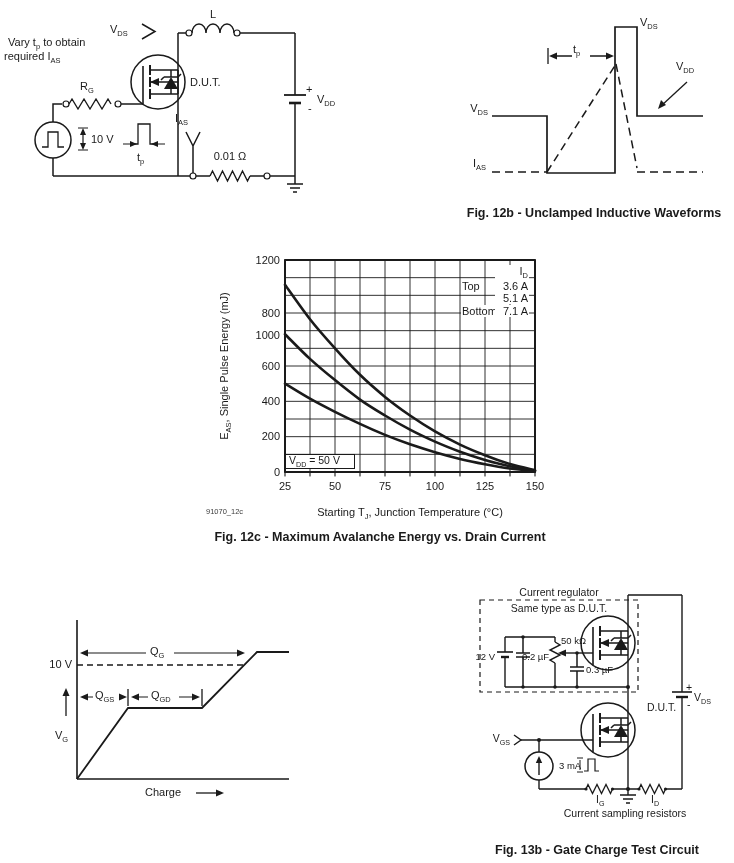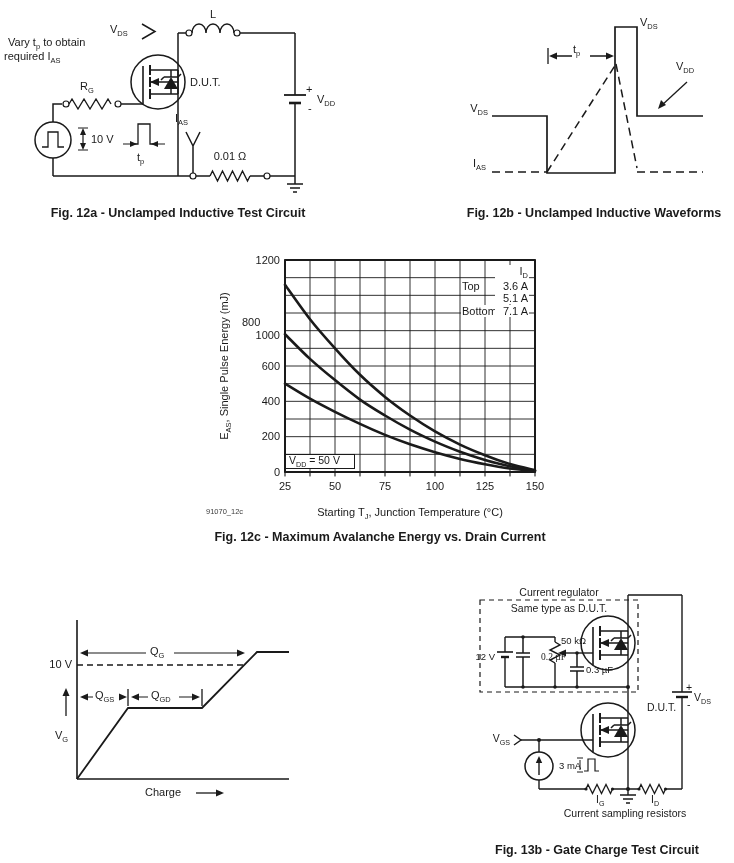--- a/index.html
+++ b/index.html
@@ -88,21 +88,20 @@
     <span class="lbl" style="left:190px;top:76px;">D.U.T.</span>
     <span class="lbl" style="left:80px;top:80px;">R<sub>G</sub></span>
     <span class="lbl" style="left:91px;top:133px;">10 V</span>
     <span class="lbl" style="left:137px;top:151px;">t<sub>p</sub></span>
     <span class="lbl" style="left:175px;top:112px;">I<sub>AS</sub></span>
     <span class="lbl" style="left:210px;top:150px;width:40px;text-align:center;">0.01 Ω</span>
     <span class="lbl" style="left:306px;top:83px;">+</span>
     <span class="lbl" style="left:317px;top:93px;">V<sub>DD</sub></span>
     <span class="lbl" style="left:308px;top:102px;">-</span>
   </section>
-  <div class="caption" style="left:18px;top:206px;width:320px;">Fig. 12a - Unclamped Inductive Test Circuit</div>
 
   <section id="fig12b" style="left:430px;top:0;width:304px;height:200px;">
     <svg width="304" height="200" viewBox="0 0 304 200">
       <path d="M62,116 H117 V173 H185 V27 H207 V116 H273" fill="none" stroke="#1a1a1a" stroke-width="1.7"></path>
       <path d="M62,172 H117 M117,172 L186,64 M186,64 L207,168 M207,172 H273" fill="none" stroke="#1a1a1a" stroke-width="1.5" stroke-dasharray="8 5"></path>
       <path d="M118,48 V64 M123,56 H142 M160,56 H181" fill="none" stroke="#1a1a1a" stroke-width="1.3"></path>
       <path d="M119,56 L127,52.5 L127,59.5 Z M184,56 L176,52.5 L176,59.5 Z" fill="#1a1a1a"></path>
       <path d="M257,82 L231,106" fill="none" stroke="#1a1a1a" stroke-width="1.3"></path>
       <path d="M228,109 L236,105 L231,100 Z" fill="#1a1a1a"></path>
     </svg>
@@ -132,21 +131,21 @@
     <span class="lbl right legend-lbl" style="left:315px;top:40px;width:32px;">5.1 A</span>
     <span class="lbl legend-lbl" style="left:281px;top:53px;">Bottom</span>
     <span class="lbl right legend-lbl" style="left:315px;top:53px;width:32px;">7.1 A</span>
     <div id="ann-box">
       <span class="lbl">V<sub>DD</sub> = 50 V</span>
     </div>
   <span class="tick-lbl" style="left: 62px; width: 38px; text-align: right; top: 214.5px;">0</span>
       <span class="tick-lbl" style="left: 62px; width: 38px; text-align: right; top: 179.167px;">200</span>
       <span class="tick-lbl" style="left: 62px; width: 38px; text-align: right; top: 143.833px;">400</span>
       <span class="tick-lbl" style="left: 62px; width: 38px; text-align: right; top: 108.5px;">600</span>
-      <span class="tick-lbl" style="left: 62px; width: 38px; text-align: left; top: 65px;">800</span>
+      <span class="tick-lbl" style="left: 62px; width: 38px; text-align: right; top: 56px;">800</span>
       <span class="tick-lbl" style="left: 62px; width: 38px; text-align: right; top: 37.8333px; margin-top: 40px;">1000</span>
       <span class="tick-lbl" style="left: 62px; width: 38px; text-align: right; top: 2.5px;">1200</span>
       <span class="tick-lbl" style="left: 89px; width: 32px; text-align: center; top: 229px;">25</span>
       <span class="tick-lbl" style="left: 139px; width: 32px; text-align: center; top: 229px;">50</span>
       <span class="tick-lbl" style="left: 189px; width: 32px; text-align: center; top: 229px;">75</span>
       <span class="tick-lbl" style="left: 239px; width: 32px; text-align: center; top: 229px;">100</span>
       <span class="tick-lbl" style="left: 289px; width: 32px; text-align: center; top: 229px;">125</span>
       <span class="tick-lbl" style="left: 339px; width: 32px; text-align: center; top: 229px;">150</span>
     </section>
   <div class="caption" style="left:180px;top:530px;width:400px;">Fig. 12c - Maximum Avalanche Energy vs. Drain Current</div>
@@ -231,21 +230,21 @@
           <circle cx="178" cy="204" r="2"></circle>
         <circle cx="136" cy="204" r="1.6"></circle>
           <circle cx="162.5" cy="204" r="1.6"></circle>
         <circle cx="189" cy="204" r="1.6"></circle>
           <circle cx="215.5" cy="204" r="1.6"></circle>
       </g>
     </svg>
     <span class="lbl md" style="left:30px;top:2px;width:158px;text-align:center;">Current regulator</span>
     <span class="lbl md" style="left:30px;top:18px;width:158px;text-align:center;">Same type as D.U.T.</span>
     <span class="lbl sm right" style="left:20px;top:67px;width:25px;">12 V</span>
-    <span class="lbl sm" style="left:91px;top:67px;font-family:Liberation Serif, serif;">0.2 µF</span>
+    <span class="lbl sm" style="left:72px;top:67px;">0.2 µF</span>
     <span class="lbl sm" style="left:111px;top:51px;">50 kΩ</span>
     <span class="lbl sm" style="left:136px;top:80px;">0.3 µF</span>
     <span class="lbl md" style="left:197px;top:117px;">D.U.T.</span>
     <span class="lbl md" style="left:236px;top:97px;">+</span>
     <span class="lbl md" style="left:244px;top:107px;">V<sub>DS</sub></span>
     <span class="lbl md" style="left:237px;top:114px;">-</span>
     <span class="lbl md right" style="left:36px;top:148px;width:24px;">V<sub>GS</sub></span>
     <span class="lbl sm" style="left:109px;top:176px;">3 mA</span>
     <span class="lbl md" style="left:146px;top:209px;">I<sub>G</sub></span>
     <span class="lbl md" style="left:201px;top:209px;">I<sub>D</sub></span>

